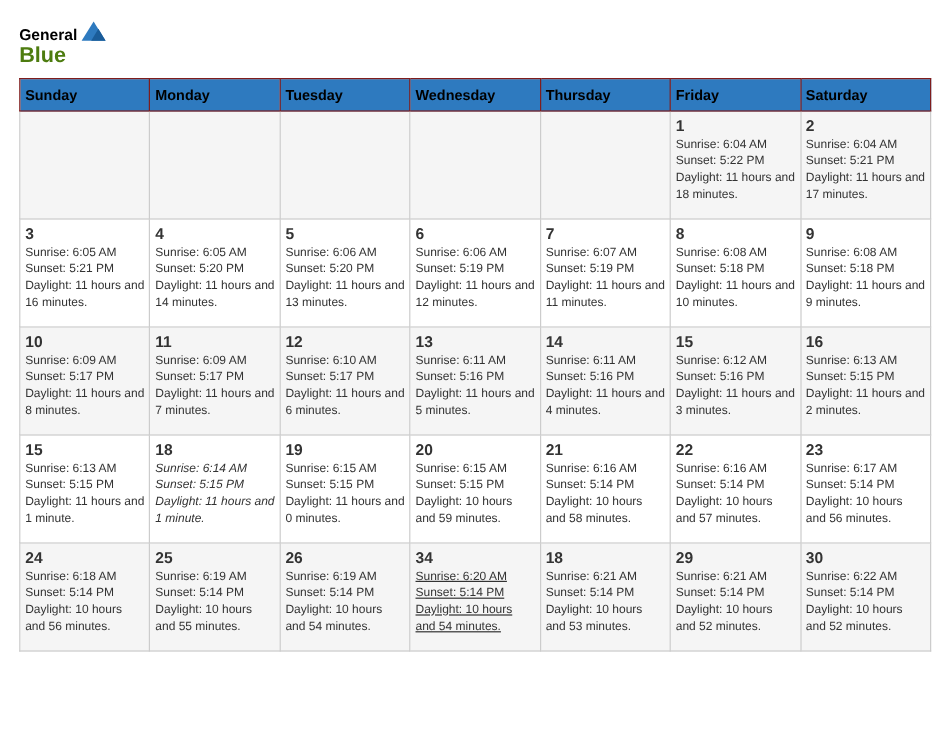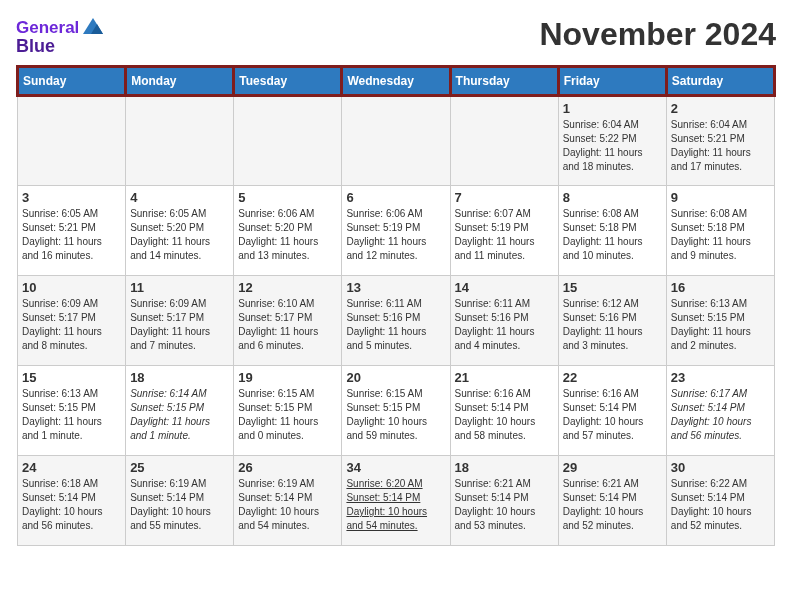--- a/index.html
+++ b/index.html
@@ -42,26 +42,26 @@
       font-size: 16px;
       color: #333;
     }
     table {
       width: 100%;
       border-collapse: collapse;
       table-layout: fixed;
     }
     thead tr th {
       background-color: #2e7abf;
-      color: #ffffff;
+      color: #000000;
       font-size: 12px;
       font-weight: bold;
       padding: 6px 4px;
       text-align: left;
-      border: 3px solid #7f1d1d;
+      border: 1px solid #7f1d1d;
     }
     tbody tr td {
       vertical-align: top;
       border: 1px solid #ccc;
       padding: 4px;
       font-size: 10px;
       color: #333;
       height: 90px;
     }
     tbody tr:nth-child(odd) td {
@@ -84,30 +84,29 @@
     .empty {
       background: #f5f5f5;
     }
   </style>
 </head>
 <body>
 
 <div class="header">
   <div class="logo">
     <div class="logo-text">
-      <span style="font-size:17px;font-weight:bold;color:#6d28d9;">General</span>
+      <span style="font-size:13px;font-weight:bold;color:#000000;">General</span>
       <svg class="logo-icon" viewBox="0 0 24 24">
         <polygon points="12,2 22,18 2,18" fill="#2e7abf"></polygon>
         <polygon points="16,8 22,18 10,18" fill="#1a5c99"></polygon>
       </svg>
     </div>
-    <span style="font-size:18px;font-weight:bold;color:#4c1d95;margin-top:-4px;">Blue</span>
+    <span style="font-size:18px;font-weight:bold;color:#4d7c0f;margin-top:-4px;">Blue</span>
   </div>
   <div class="title-block">
-    <div class="month-title">November 2024</div>
   </div>
 </div>
 
 <table>
   <thead>
     <tr id="header-row">
     <th>Sunday</th>
         <th>Monday</th>
         <th>Tuesday</th>
         <th>Wednesday</th>
@@ -256,21 +255,21 @@
 Daylight: 10 hours and 58 minutes.</div>
         </td>
         <td>
           <span class="day-num">22</span>
           <div class="day-info" style="white-space: pre-line;">Sunrise: 6:16 AM
 Sunset: 5:14 PM
 Daylight: 10 hours and 57 minutes.</div>
         </td>
         <td>
           <span class="day-num">23</span>
-          <div class="day-info" style="white-space: pre-line; font-style: italic;">Sunrise: 6:17 AM
+          <div class="day-info" style="white-space: pre-line;">Sunrise: 6:17 AM
 Sunset: 5:14 PM
 Daylight: 10 hours and 56 minutes.</div>
         </td>
       </tr>
       <tr>
         <td>
           <span class="day-num">24</span>
           <div class="day-info" style="white-space: pre-line;">Sunrise: 6:18 AM
 Sunset: 5:14 PM
 Daylight: 10 hours and 56 minutes.</div>

